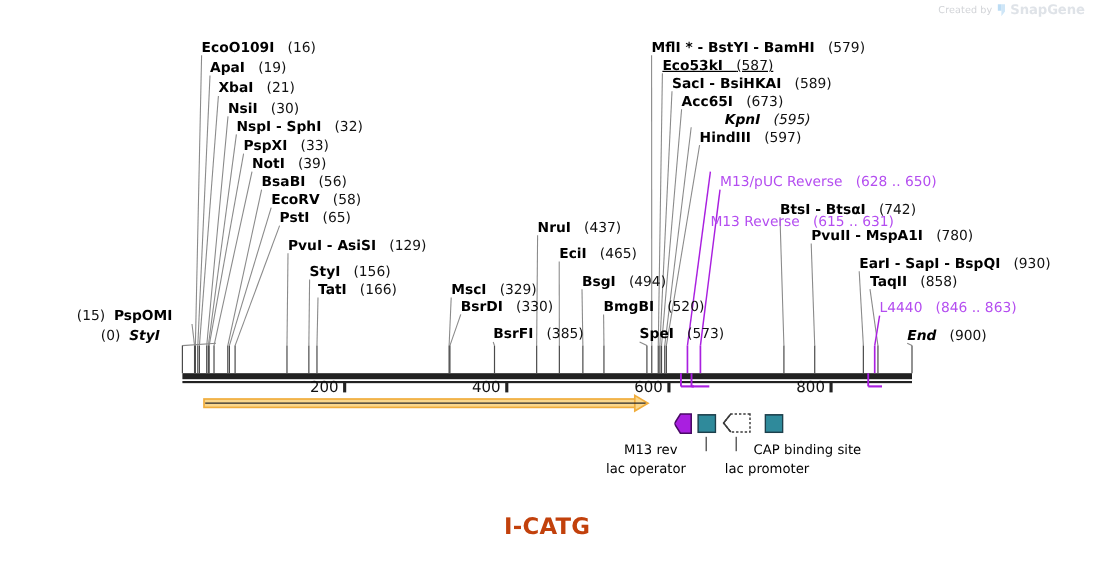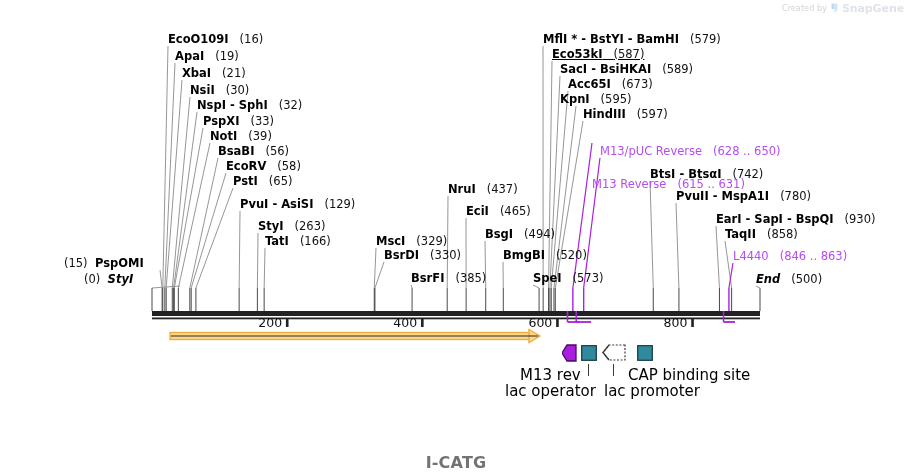--- a/index.html
+++ b/index.html
@@ -83,46 +83,45 @@
     pointer-events: none;
   }
   #ruler-wrap svg { display: block; }
 
   
   .feat-icon {
     position: absolute;
   }
   .feat-legend {
     position: absolute;
-    font-size: 15px;
+    font-size: 11px;
     color: #000000;
     white-space: nowrap;
     line-height: 14px;
   }
   .feat-tick {
     position: absolute;
     width: 1px;
     background: #3b3b3b;
   }
 
   
   #title-block {
     position: absolute;
     left: 0;
     top: 431px;
     width: 912px;
     text-align: center;
   }
   #title-block .t-name {
-    font-size: 16px;
+    font-size: 19px;
     font-weight: bold;
-    color: #737373;
+    color: #c2410c;
     line-height: 16px;
     letter-spacing: 0.2px;
-    margin-top: 24px;
   }
   #title-block .t-len {
     font-size: 12px;
     color: #000;
     line-height: 15px;
     margin-top: 28px;
   }
 </style>
 </head>
 <body>
@@ -261,46 +260,46 @@
       <div class="lbl" style="left: 175px; top: 50px;"><span class="enz">ApaI</span>&nbsp;&nbsp;&nbsp;<span class="pos">(19)</span></div>
       <div class="lbl" style="left: 182px; top: 67px;"><span class="enz">XbaI</span>&nbsp;&nbsp;&nbsp;<span class="pos">(21)</span></div>
       <div class="lbl" style="left: 190px; top: 84px;"><span class="enz">NsiI</span>&nbsp;&nbsp;&nbsp;<span class="pos">(30)</span></div>
       <div class="lbl" style="left: 197px; top: 99px;"><span class="enz">NspI  -  SphI</span>&nbsp;&nbsp;&nbsp;<span class="pos">(32)</span></div>
       <div class="lbl" style="left: 203px; top: 115px;"><span class="enz">PspXI</span>&nbsp;&nbsp;&nbsp;<span class="pos">(33)</span></div>
       <div class="lbl" style="left: 210px; top: 130px;"><span class="enz">NotI</span>&nbsp;&nbsp;&nbsp;<span class="pos">(39)</span></div>
       <div class="lbl" style="left: 218px; top: 145px;"><span class="enz">BsaBI</span>&nbsp;&nbsp;&nbsp;<span class="pos">(56)</span></div>
       <div class="lbl" style="left: 226px; top: 160px;"><span class="enz">EcoRV</span>&nbsp;&nbsp;&nbsp;<span class="pos">(58)</span></div>
       <div class="lbl" style="left: 233px; top: 175px;"><span class="enz">PstI</span>&nbsp;&nbsp;&nbsp;<span class="pos">(65)</span></div>
       <div class="lbl" style="left: 240px; top: 198px;"><span class="enz">PvuI  -  AsiSI</span>&nbsp;&nbsp;&nbsp;<span class="pos">(129)</span></div>
-      <div class="lbl" style="left: 258px; top: 220px;"><span class="enz">StyI</span>&nbsp;&nbsp;&nbsp;<span class="pos">(263)</span></div>
+      <div class="lbl" style="left: 258px; top: 220px;"><span class="enz">StyI</span>&nbsp;&nbsp;&nbsp;<span class="pos">(156)</span></div>
       <div class="lbl" style="left: 265px; top: 235px;"><span class="enz">TatI</span>&nbsp;&nbsp;&nbsp;<span class="pos">(166)</span></div>
       <div class="lbl" style="left: 64px; top: 257px;"><span class="pos">(15)</span>&nbsp;&nbsp;<span class="enz">PspOMI</span></div>
       <div class="lbl ital" style="left: 84px; top: 273px;"><span class="pos">(0)</span>&nbsp;&nbsp;<span class="enz">StyI</span></div>
       <div class="lbl" style="left: 376px; top: 235px;"><span class="enz">MscI</span>&nbsp;&nbsp;&nbsp;<span class="pos">(329)</span></div>
       <div class="lbl" style="left: 384px; top: 249px;"><span class="enz">BsrDI</span>&nbsp;&nbsp;&nbsp;<span class="pos">(330)</span></div>
       <div class="lbl" style="left: 411px; top: 272px;"><span class="enz">BsrFI</span>&nbsp;&nbsp;&nbsp;<span class="pos">(385)</span></div>
       <div class="lbl" style="left: 448px; top: 183px;"><span class="enz">NruI</span>&nbsp;&nbsp;&nbsp;<span class="pos">(437)</span></div>
       <div class="lbl" style="left: 466px; top: 205px;"><span class="enz">EciI</span>&nbsp;&nbsp;&nbsp;<span class="pos">(465)</span></div>
       <div class="lbl" style="left: 485px; top: 228px;"><span class="enz">BsgI</span>&nbsp;&nbsp;&nbsp;<span class="pos">(494)</span></div>
       <div class="lbl" style="left: 503px; top: 249px;"><span class="enz">BmgBI</span>&nbsp;&nbsp;&nbsp;<span class="pos">(520)</span></div>
       <div class="lbl" style="left: 533px; top: 272px;"><span class="enz">SpeI</span>&nbsp;&nbsp;&nbsp;<span class="pos">(573)</span></div>
       <div class="lbl" style="left: 543px; top: 33px;"><span class="enz">MflI * - BstYI - BamHI</span>&nbsp;&nbsp;&nbsp;<span class="pos">(579)</span></div>
       <div class="lbl" style="left: 552px; top: 48px; text-decoration: underline;"><span class="enz">Eco53kI</span>&nbsp;&nbsp;&nbsp;<span class="pos">(587)</span></div>
       <div class="lbl" style="left: 560px; top: 63px;"><span class="enz">SacI  -  BsiHKAI</span>&nbsp;&nbsp;&nbsp;<span class="pos">(589)</span></div>
       <div class="lbl" style="left: 568px; top: 78px;"><span class="enz">Acc65I</span>&nbsp;&nbsp;&nbsp;<span class="pos">(673)</span></div>
-      <div class="lbl" style="left: 560px; top: 93px;"><span class="enz">KpnI</span>&nbsp;&nbsp;&nbsp;<span class="pos">(595)</span></div>
+      <div class="lbl" style="left: 604px; top: 93px; font-style: italic;"><span class="enz">KpnI</span>&nbsp;&nbsp;&nbsp;<span class="pos">(595)</span></div>
       <div class="lbl" style="left: 583px; top: 108px;"><span class="enz">HindIII</span>&nbsp;&nbsp;&nbsp;<span class="pos">(597)</span></div>
       <div class="lbl feat" style="left: 592px; top: 130px; margin-top: 48px;"><span class="enz">M13 Reverse</span>&nbsp;&nbsp;&nbsp;<span class="pos">(615 .. 631)</span></div>
       <div class="lbl feat" style="left: 600px; top: 145px;"><span class="enz">M13/pUC Reverse</span>&nbsp;&nbsp;&nbsp;<span class="pos">(628 .. 650)</span></div>
       <div class="lbl" style="left: 650px; top: 168px;"><span class="enz">BtsI - Btsα͏I</span>&nbsp;&nbsp;&nbsp;<span class="pos">(742)</span></div>
       <div class="lbl" style="left: 676px; top: 190px;"><span class="enz">PvuII  -  MspA1I</span>&nbsp;&nbsp;&nbsp;<span class="pos">(780)</span></div>
       <div class="lbl" style="left: 716px; top: 213px;"><span class="enz">EarI  -  SapI  -  BspQI</span>&nbsp;&nbsp;&nbsp;<span class="pos">(930)</span></div>
       <div class="lbl" style="left: 725px; top: 228px;"><span class="enz">TaqII</span>&nbsp;&nbsp;&nbsp;<span class="pos">(858)</span></div>
       <div class="lbl feat" style="left: 733px; top: 250px;"><span class="enz">L4440</span>&nbsp;&nbsp;&nbsp;<span class="pos">(846 .. 863)</span></div>
-      <div class="lbl ital" style="left: 756px; top: 273px;"><span class="enz">End</span>&nbsp;&nbsp;&nbsp;<span class="pos">(500)</span></div>
+      <div class="lbl ital" style="left: 756px; top: 273px;"><span class="enz">End</span>&nbsp;&nbsp;&nbsp;<span class="pos">(900)</span></div>
     </div>
 
   <div id="feature-legend-layer">
     <div class="feat-icon" style="left:562px; top:343px;">
       <svg width="15" height="20" viewBox="0 0 15 20">
         <path d="M14 2 L5 2 L0 10 L5 18 L14 18 Z" fill="#a91fe0" stroke="#4a0a66" stroke-width="1.3"></path>
       </svg>
     </div>
     <div class="feat-icon" style="left:581px; top:345px;">
       <svg width="16" height="16" viewBox="0 0 16 16">

